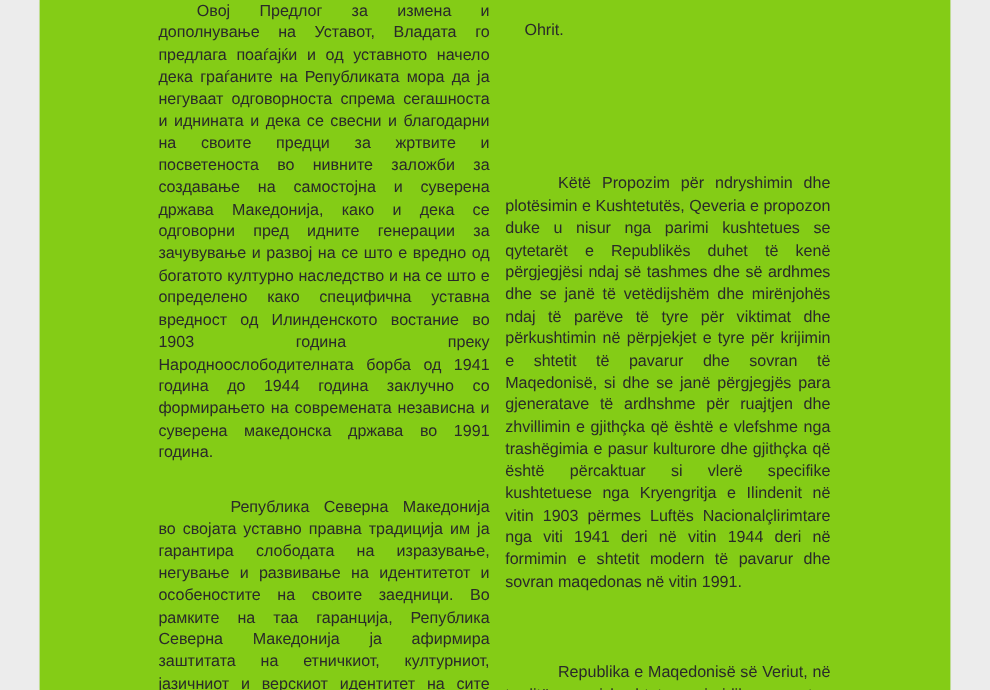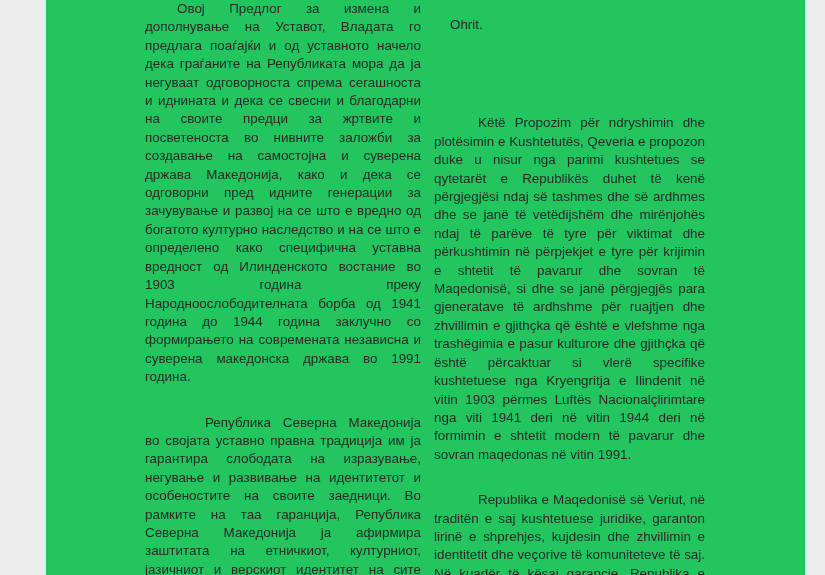--- a/index.html
+++ b/index.html
@@ -2,34 +2,34 @@
 <html><head>
 <meta charset="utf-8">
 <style>
   html, body { margin:0; padding:0; }
   body {
     width:825px; height:575px; overflow:hidden;
     background:#ececec;
     font-family:"Liberation Sans", "DejaVu Sans", sans-serif;
   }
   .page {
-    position:absolute; left:46px; top:0; width:759px; height:575px;
-    background:#22c55e;
+    position:absolute; left:33px; top:0; width:759px; height:575px;
+    background:#84cc16;
     box-shadow: 0 0 3px rgba(0,0,0,0.06);
   }
   .col {
     position:absolute; top:0;
     font-size:13.4px; line-height:18.4px; color:#2a2a2a;
     text-align:justify;
   }
   .col.left { left:99px; width:276px; top:0px; }
   .col.right { left:388px; width:271px; top:0px; }
   .para { margin:0; text-indent:0; }
   .para.indent-sm { text-indent:32px; }
-  .para.indent-lg { text-indent:44px; }
+  .para.indent-lg { text-indent:44px;margin-top:30px; }
   .para.indent-xl { text-indent:60px; }
   .gap-1 { height:27px; }
   .gap-2 { height:64px; }
   .gap-r { height:27px; }
   .top-frag { margin:16px; }
 </style>
 </head>
 <body>
 
 <div class="page">

